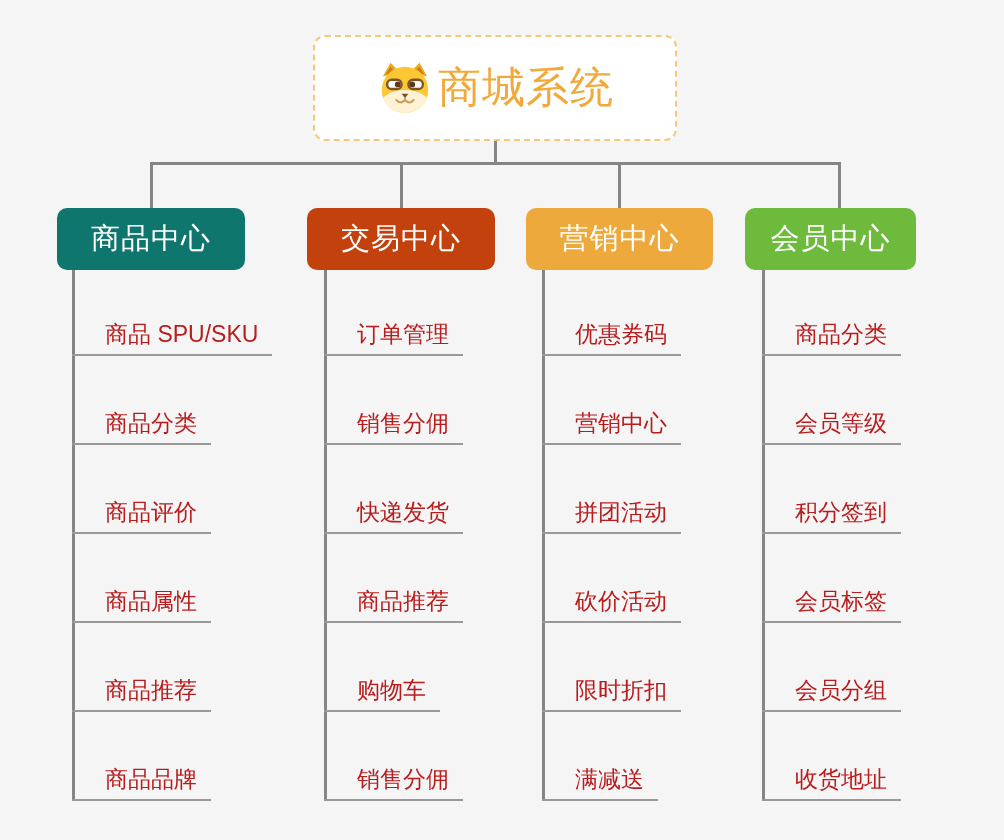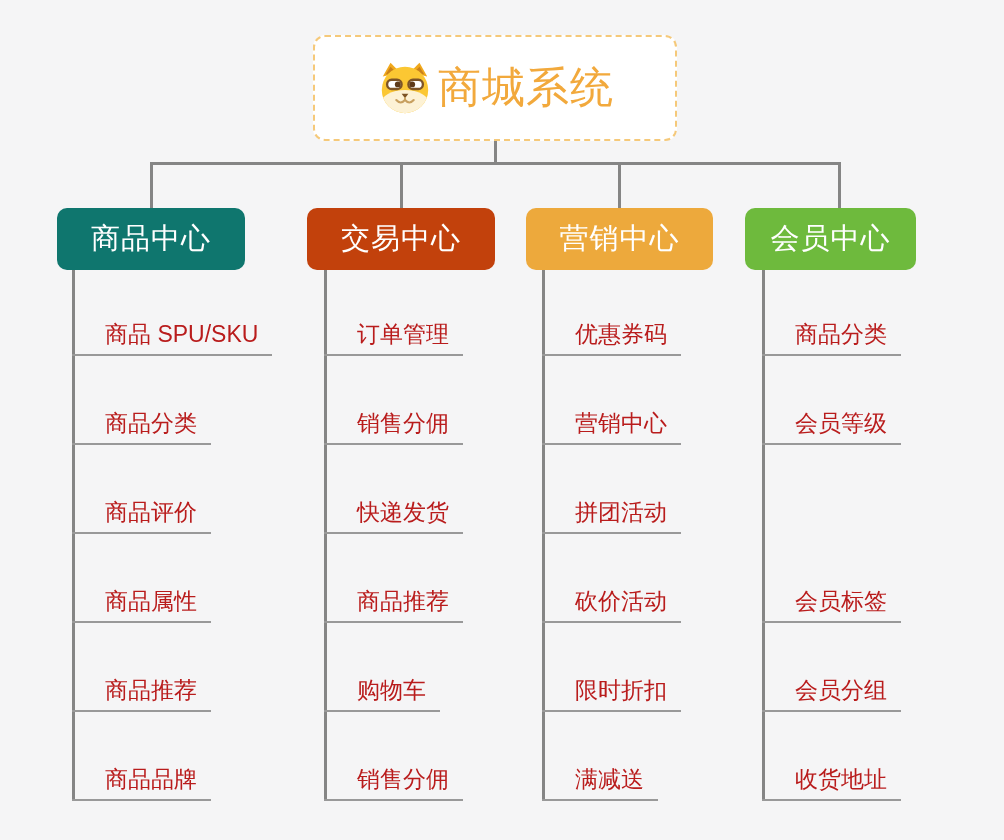--- a/index.html
+++ b/index.html
@@ -107,17 +107,18 @@
 
   <div class="leaf c3 r0">优惠券码</div>
   <div class="leaf c3 r1">营销中心</div>
   <div class="leaf c3 r2">拼团活动</div>
   <div class="leaf c3 r3">砍价活动</div>
   <div class="leaf c3 r4">限时折扣</div>
   <div class="leaf c3 r5">满减送</div>
 
   <div class="leaf c4 r0">商品分类</div>
   <div class="leaf c4 r1">会员等级</div>
+  <div class="leaf c4 r2">积分签到</div>
   <div class="leaf c4 r3">会员标签</div>
   <div class="leaf c4 r4">会员分组</div>
   <div class="leaf c4 r5">收货地址</div>
 
 </div>
 
 </body></html>

